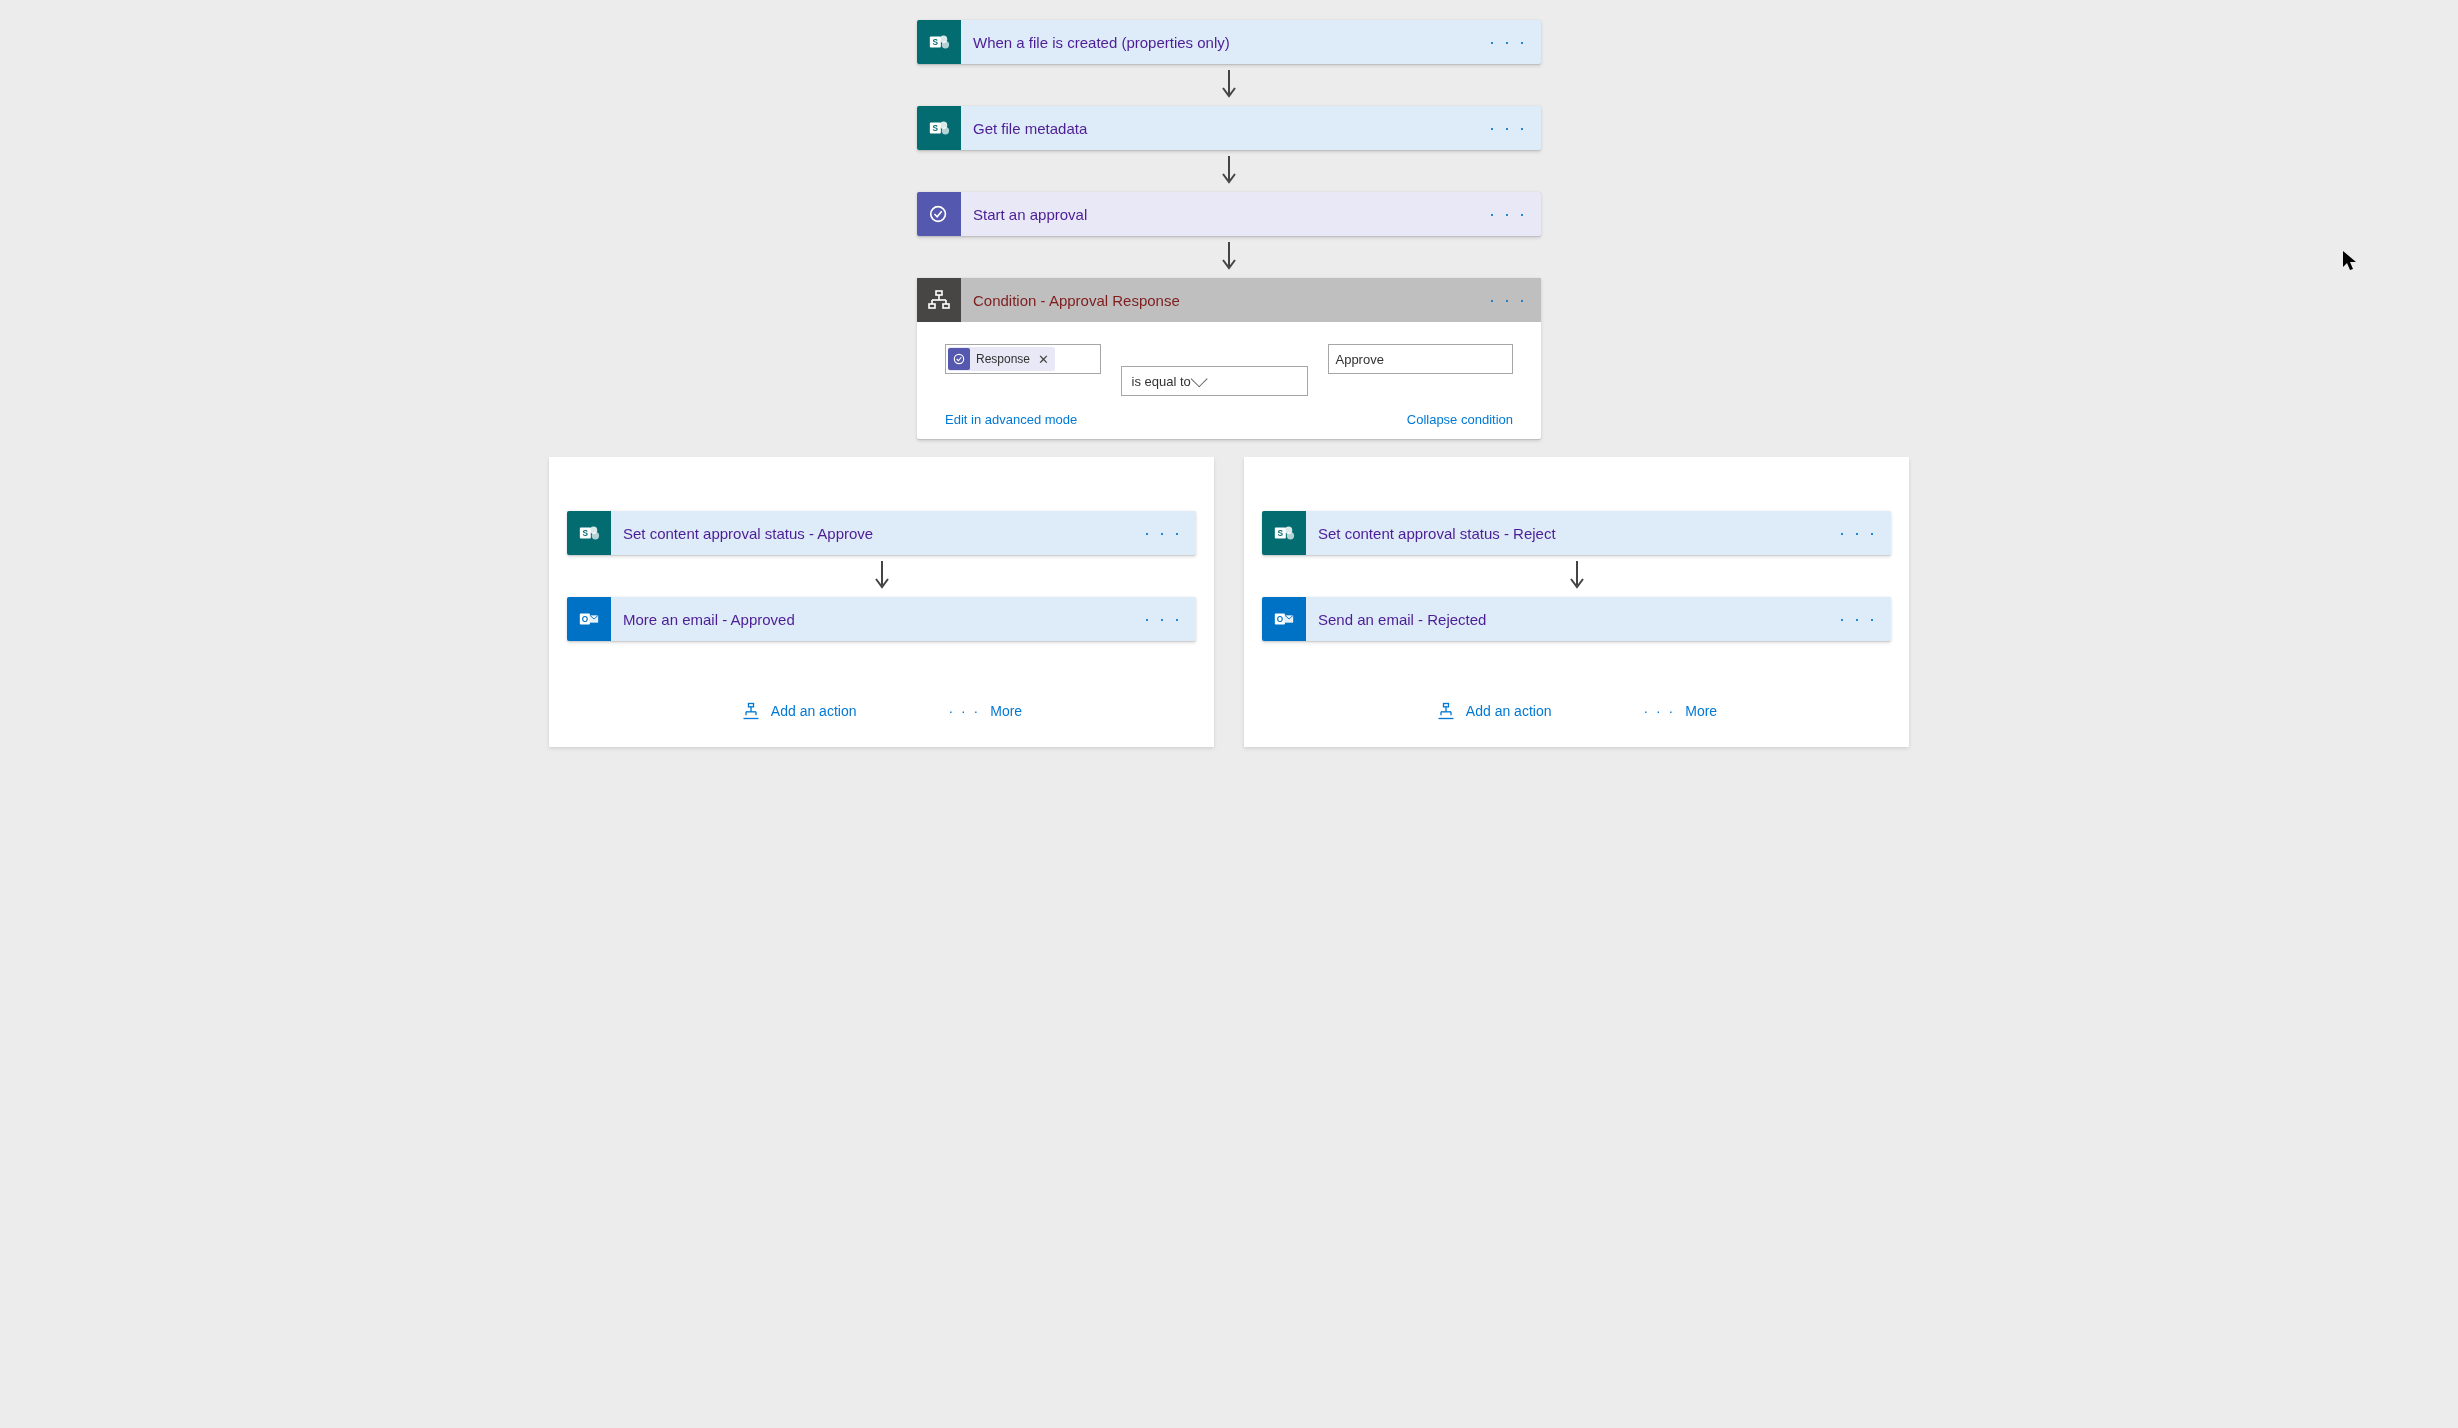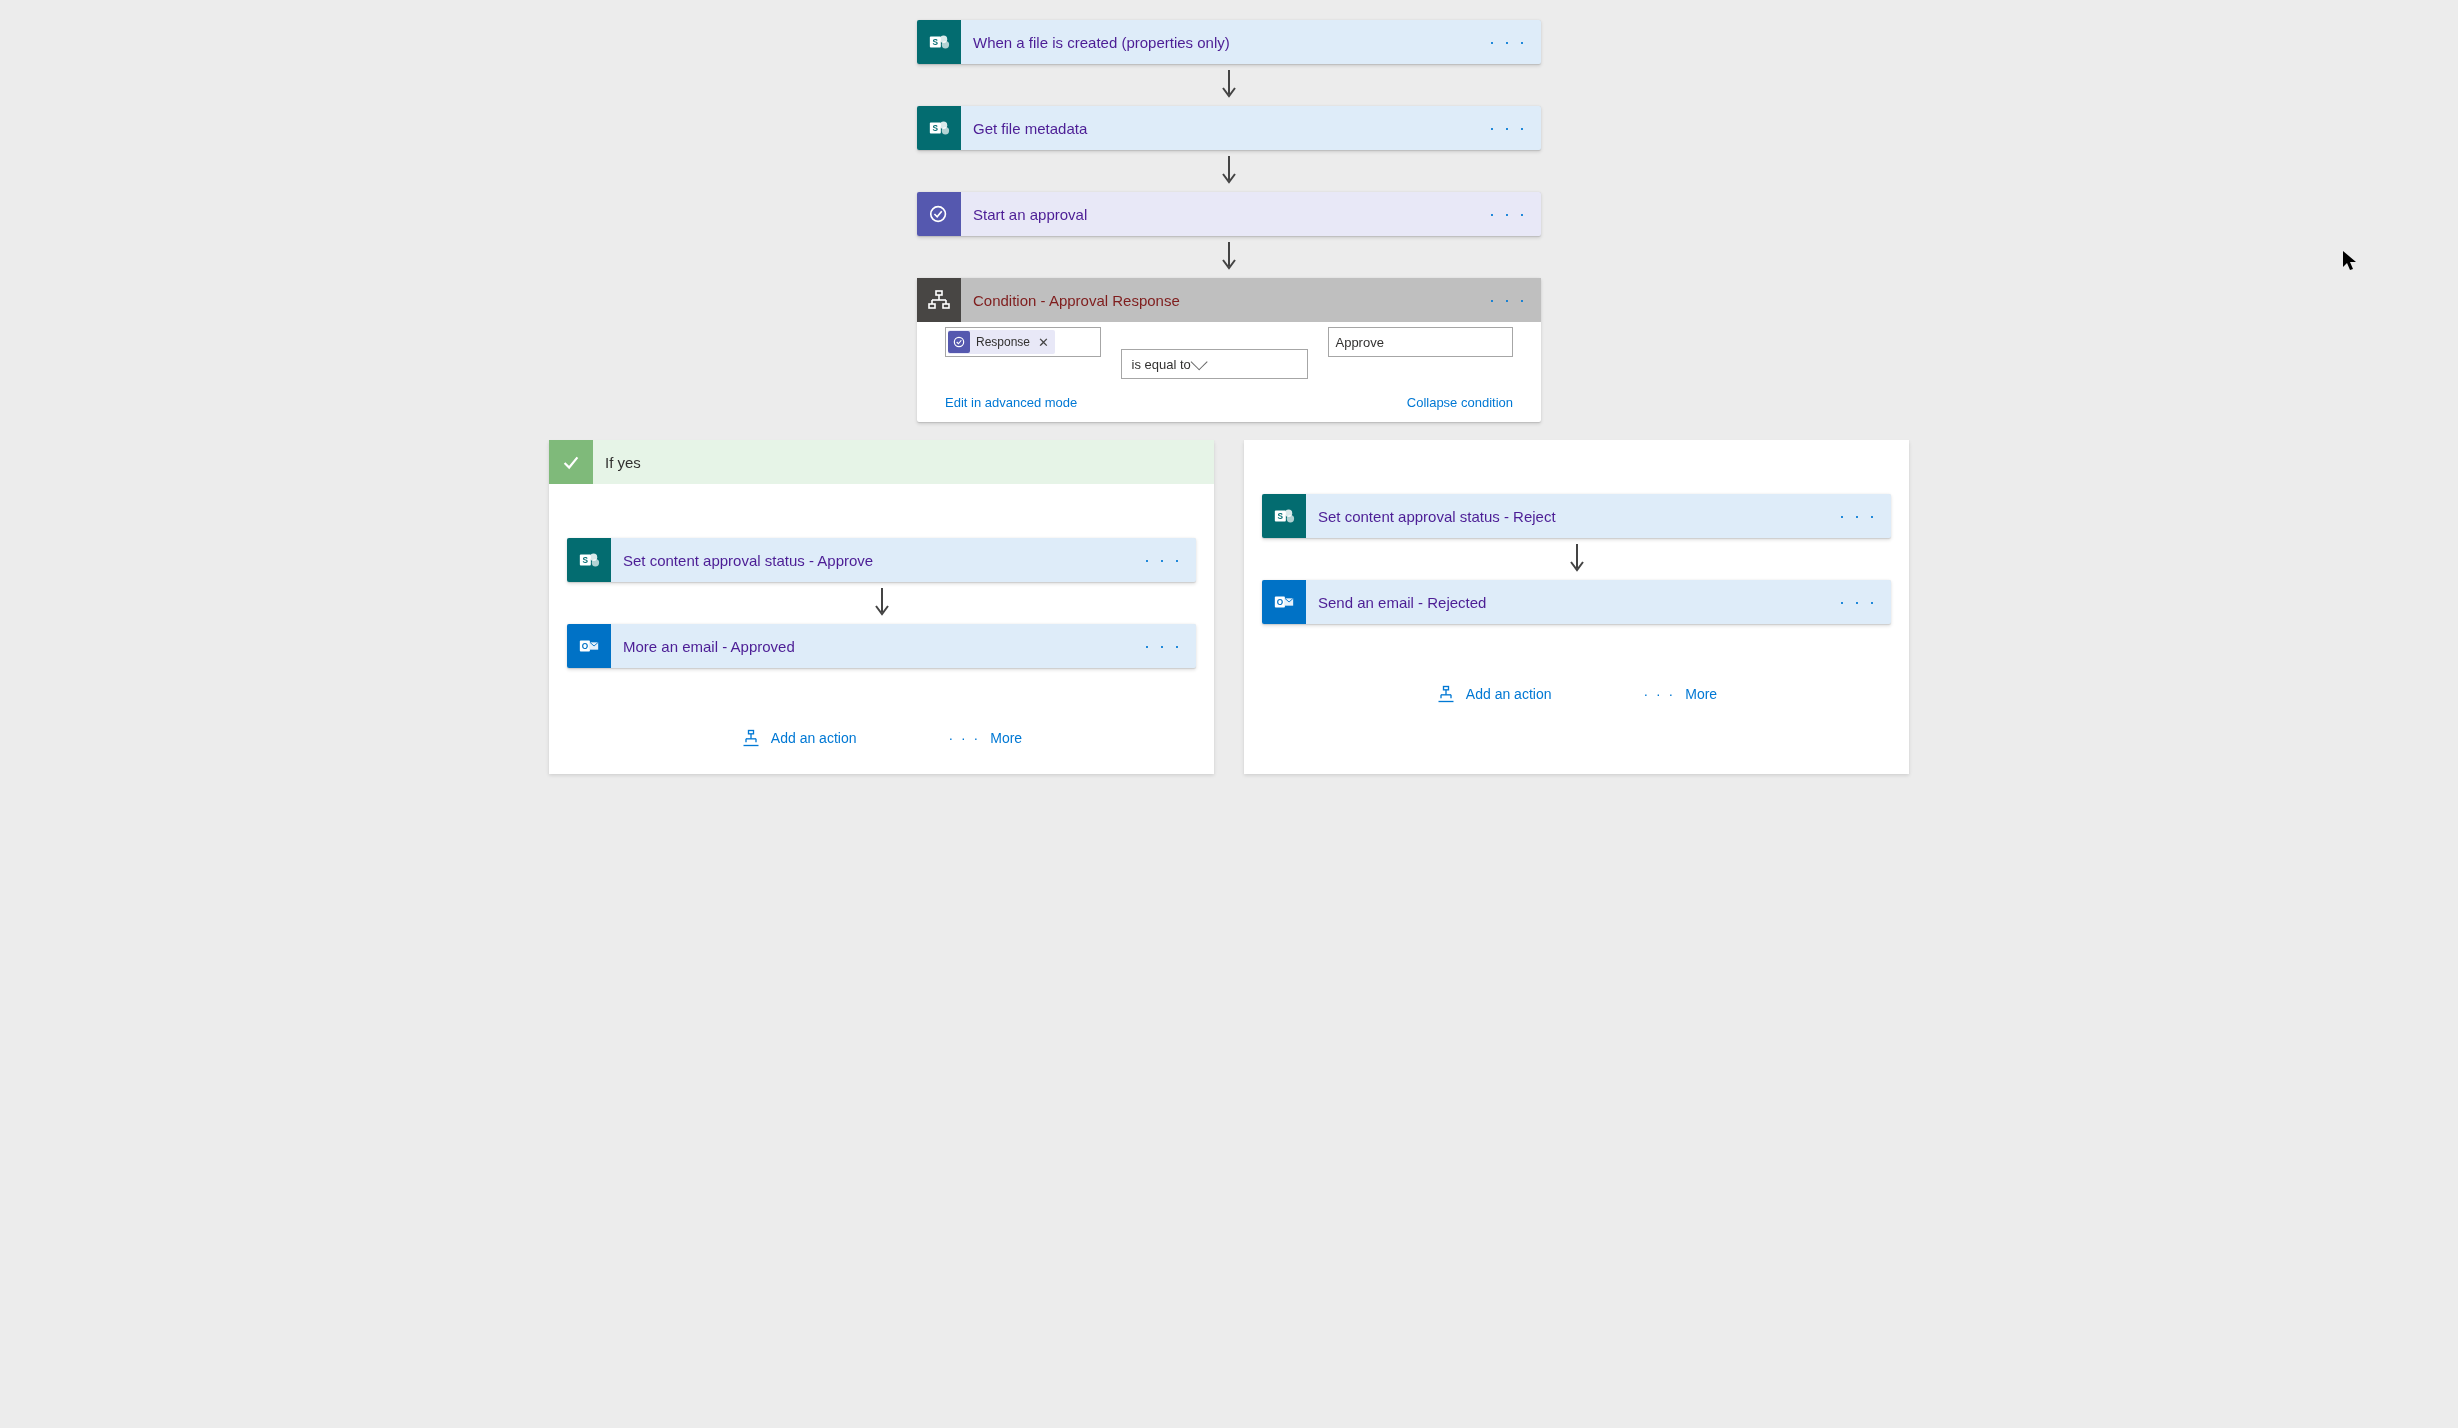--- a/index.html
+++ b/index.html
@@ -85,21 +85,21 @@
     color: #7f1d1d;
   }
   .condition-header .more {
     padding: 0 14px;
     color: #0078d4;
     font-size: 18px;
     letter-spacing: 2px;
     cursor: pointer;
   }
   .condition-body {
-    padding: 5px 28px 12px;
+    padding: 22px 28px 12px;
   }
   .cond-row {
     display: flex;
     gap: 20px;
   }
   .cond-field {
     border: 1px solid #a6a6a6;
     height: 30px;
     display: flex;
     align-items: center;
@@ -311,28 +311,20 @@
       <div class="cond-links">
         <a>Edit in advanced mode</a>
         <a>Collapse condition</a>
       </div>
     </div>
   </div>
 
   <div class="branches">
 
     <div class="branch">
-      <div class="branch-header yes">
-        <div class="mark">
-          <svg width="22" height="22" viewBox="0 0 24 24">
-              <polyline points="5,13 10,18 19,7" fill="none" stroke="#fff" stroke-width="2.4"></polyline>
-            </svg>
-        </div>
-        <div class="label">If yes</div>
-      </div>
       <div class="branch-body">
         <div class="step-card bg-sharepoint">
           <div class="icon-box icon-sharepoint">
             <svg width="22" height="22" viewBox="0 0 24 24">
                 <rect x="2" y="6" width="12" height="12" rx="1" fill="#fff"></rect>
                 <text x="8" y="15" text-anchor="middle" font-size="9" font-weight="700" fill="#036c70">S</text>
                 <circle cx="17" cy="9" r="4" fill="#fff" opacity="0.85"></circle>
                 <circle cx="19" cy="15" r="4" fill="#fff" opacity="0.7"></circle>
               </svg>
           </div>

